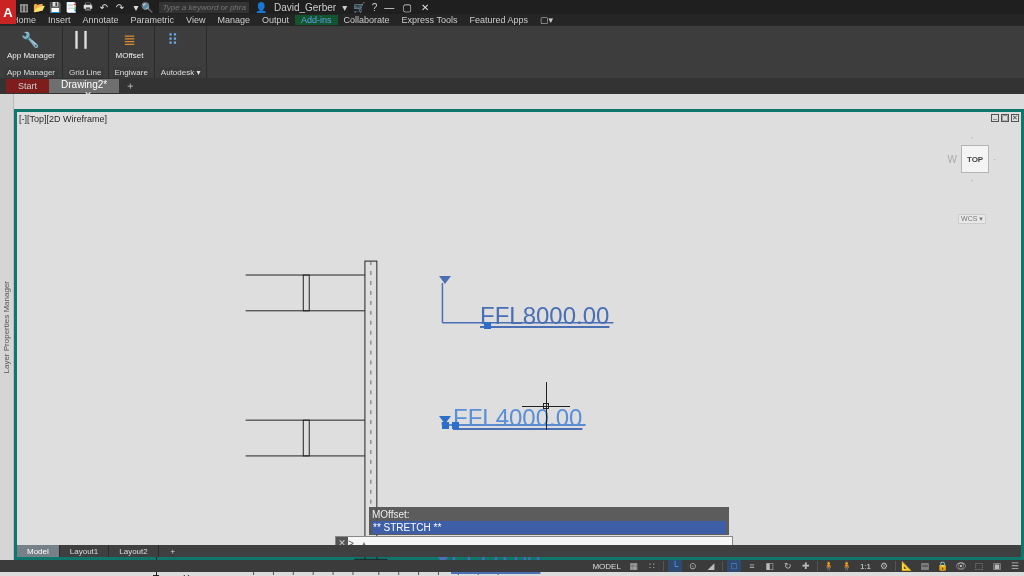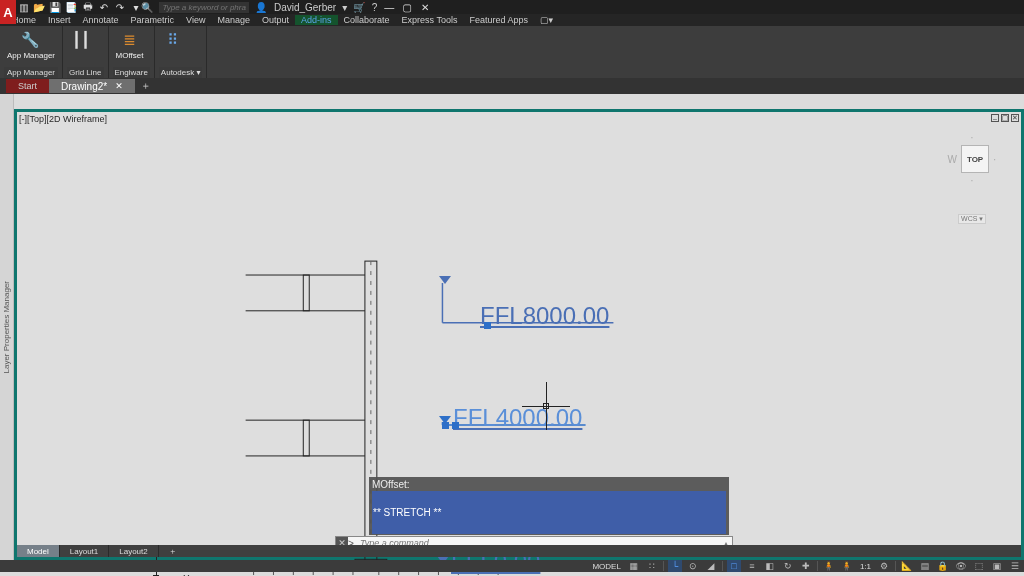--- a/index.html
+++ b/index.html
@@ -27,21 +27,21 @@
   .rbtn { display:flex; flex-direction:column; align-items:center; gap:1px; padding:1px 3px; color:#ddd; min-width:24px;}
   .ricon { width:22px; height:22px; display:flex; align-items:center; justify-content:center; font-size:15px;}
   .rtxt { font-size:8px; color:#eee; text-align:center; line-height:1;}
   .rtitle { font-size:8px; color:#ddd; text-align:center; background:#3a3a3a; padding:1px 2px;}
   .ricon.orange{ color:#d98a2f;}
   .ricon.blue{ color:#6aa8e8;}
 
   
   .doctabs { height: 16px; background:#333; display:flex; align-items:center; padding-left:6px; gap:0;}
   .dtab { height:14px; padding:0 12px; font-size:9px; color:#ccc; background:#7f1d1d; display:flex; align-items:center;}
-  .dtab.active { background:#6f6f6f; color:#fff;}
+  .dtab.active { background:#6f6f6f; color:#fff;flex-direction:column;}
   .dtab .close { margin-left:8px; font-size:9px;}
   .dplus { width:14px; height:14px; color:#ccc; display:flex; align-items:center; justify-content:center; margin-left:4px;}
 
   
   .workspace { position: relative; height: 466px; background:#dcdcdc; display:flex;}
   .leftbar { width:14px; background:#d5d5d5; border-right:1px solid #bbb; display:flex; align-items:center; justify-content:center;}
   .leftbar span { writing-mode: vertical-rl; transform: rotate(180deg); font-size:8px; color:#555;}
   .viewport { flex:1; position:relative; background:#dedede; border:3px solid #0f766e;margin-top:15px;}
   .vlabel { position:absolute; top:2px; left:2px; font-size:9px; color:#2a2a2a;}
   .vbtns { position:absolute; top:2px; right:2px; display:flex; gap:2px;}
@@ -65,21 +65,21 @@
 
   
   .cross { position:absolute; left:505px; top:270px; width:48px; height:48px;}
   .cross:before, .cross:after { content:''; position:absolute; background:#222;}
   .cross:before{ left:0; top:50%; width:100%; height:1px;}
   .cross:after { top:0; left:50%; height:100%; width:1px;}
   .csq { position:absolute; left:50%; top:50%; width:6px; height:6px; margin:-3px 0 0 -3px; border:1px solid #222;}
 
   
   .cmdhist { position:absolute; left:352px; bottom:22px; width:360px; background:rgba(80,80,80,.92); color:#eee; font-family:"Consolas",monospace; font-size:8px; padding:1px 3px; line-height:1.3;}
-  .cmdhist .hl { background:#3f5ea8; color:#fff; padding:15px 1px;}
+  .cmdhist .hl { background:#3f5ea8; color:#fff; padding:0 1px;}
   .cmdline { position:absolute; left:318px; bottom:7px; width:398px; height:14px; background:#f6f6f6; border:1px solid #888; display:flex; align-items:center;}
   .cmdline .x{ width:12px; height:12px; background:#555; color:#ccc; font-size:9px; display:flex; align-items:center; justify-content:center;}
   .cmdline .p{ width:10px; color:#555; text-align:center; font-size:10px;}
   .cmdline input{ flex:1; border:none; outline:none; font-size:9px; font-style:italic; color:#888; background:transparent; padding:0 2px;}
   .cmdline .h{ width:12px; color:#777; font-size:8px; text-align:center;}
 
   
   .layouttabs { position:absolute; left:0; bottom:0; height:12px; display:flex; background:#3f3f3f; width:100%;}
   .ltab{ padding:0 10px; color:#ddd; font-size:8px; display:flex; align-items:center; border-right:1px solid #2a2a2a;}
   .ltab.active{ background:#768089; color:#fff;}
@@ -282,21 +282,20 @@
       </div>
 
     <div class="cmdhist">
       <div>MOffset:</div>
       <div class="hl">** STRETCH **</div>
     </div>
 
     <div class="cmdline">
       <div class="x">✕</div>
       <div class="p">&gt;_</div>
-      <input placeholder="Type a command" style="">
       <div class="h">▴</div>
     </div>
 
     <div class="layouttabs">
       <div class="ltab active">Model</div>
       <div class="ltab">Layout1</div>
       <div class="ltab">Layout2</div>
       <div class="ltab" style="border:none;">＋</div>
     </div>
   </div>

